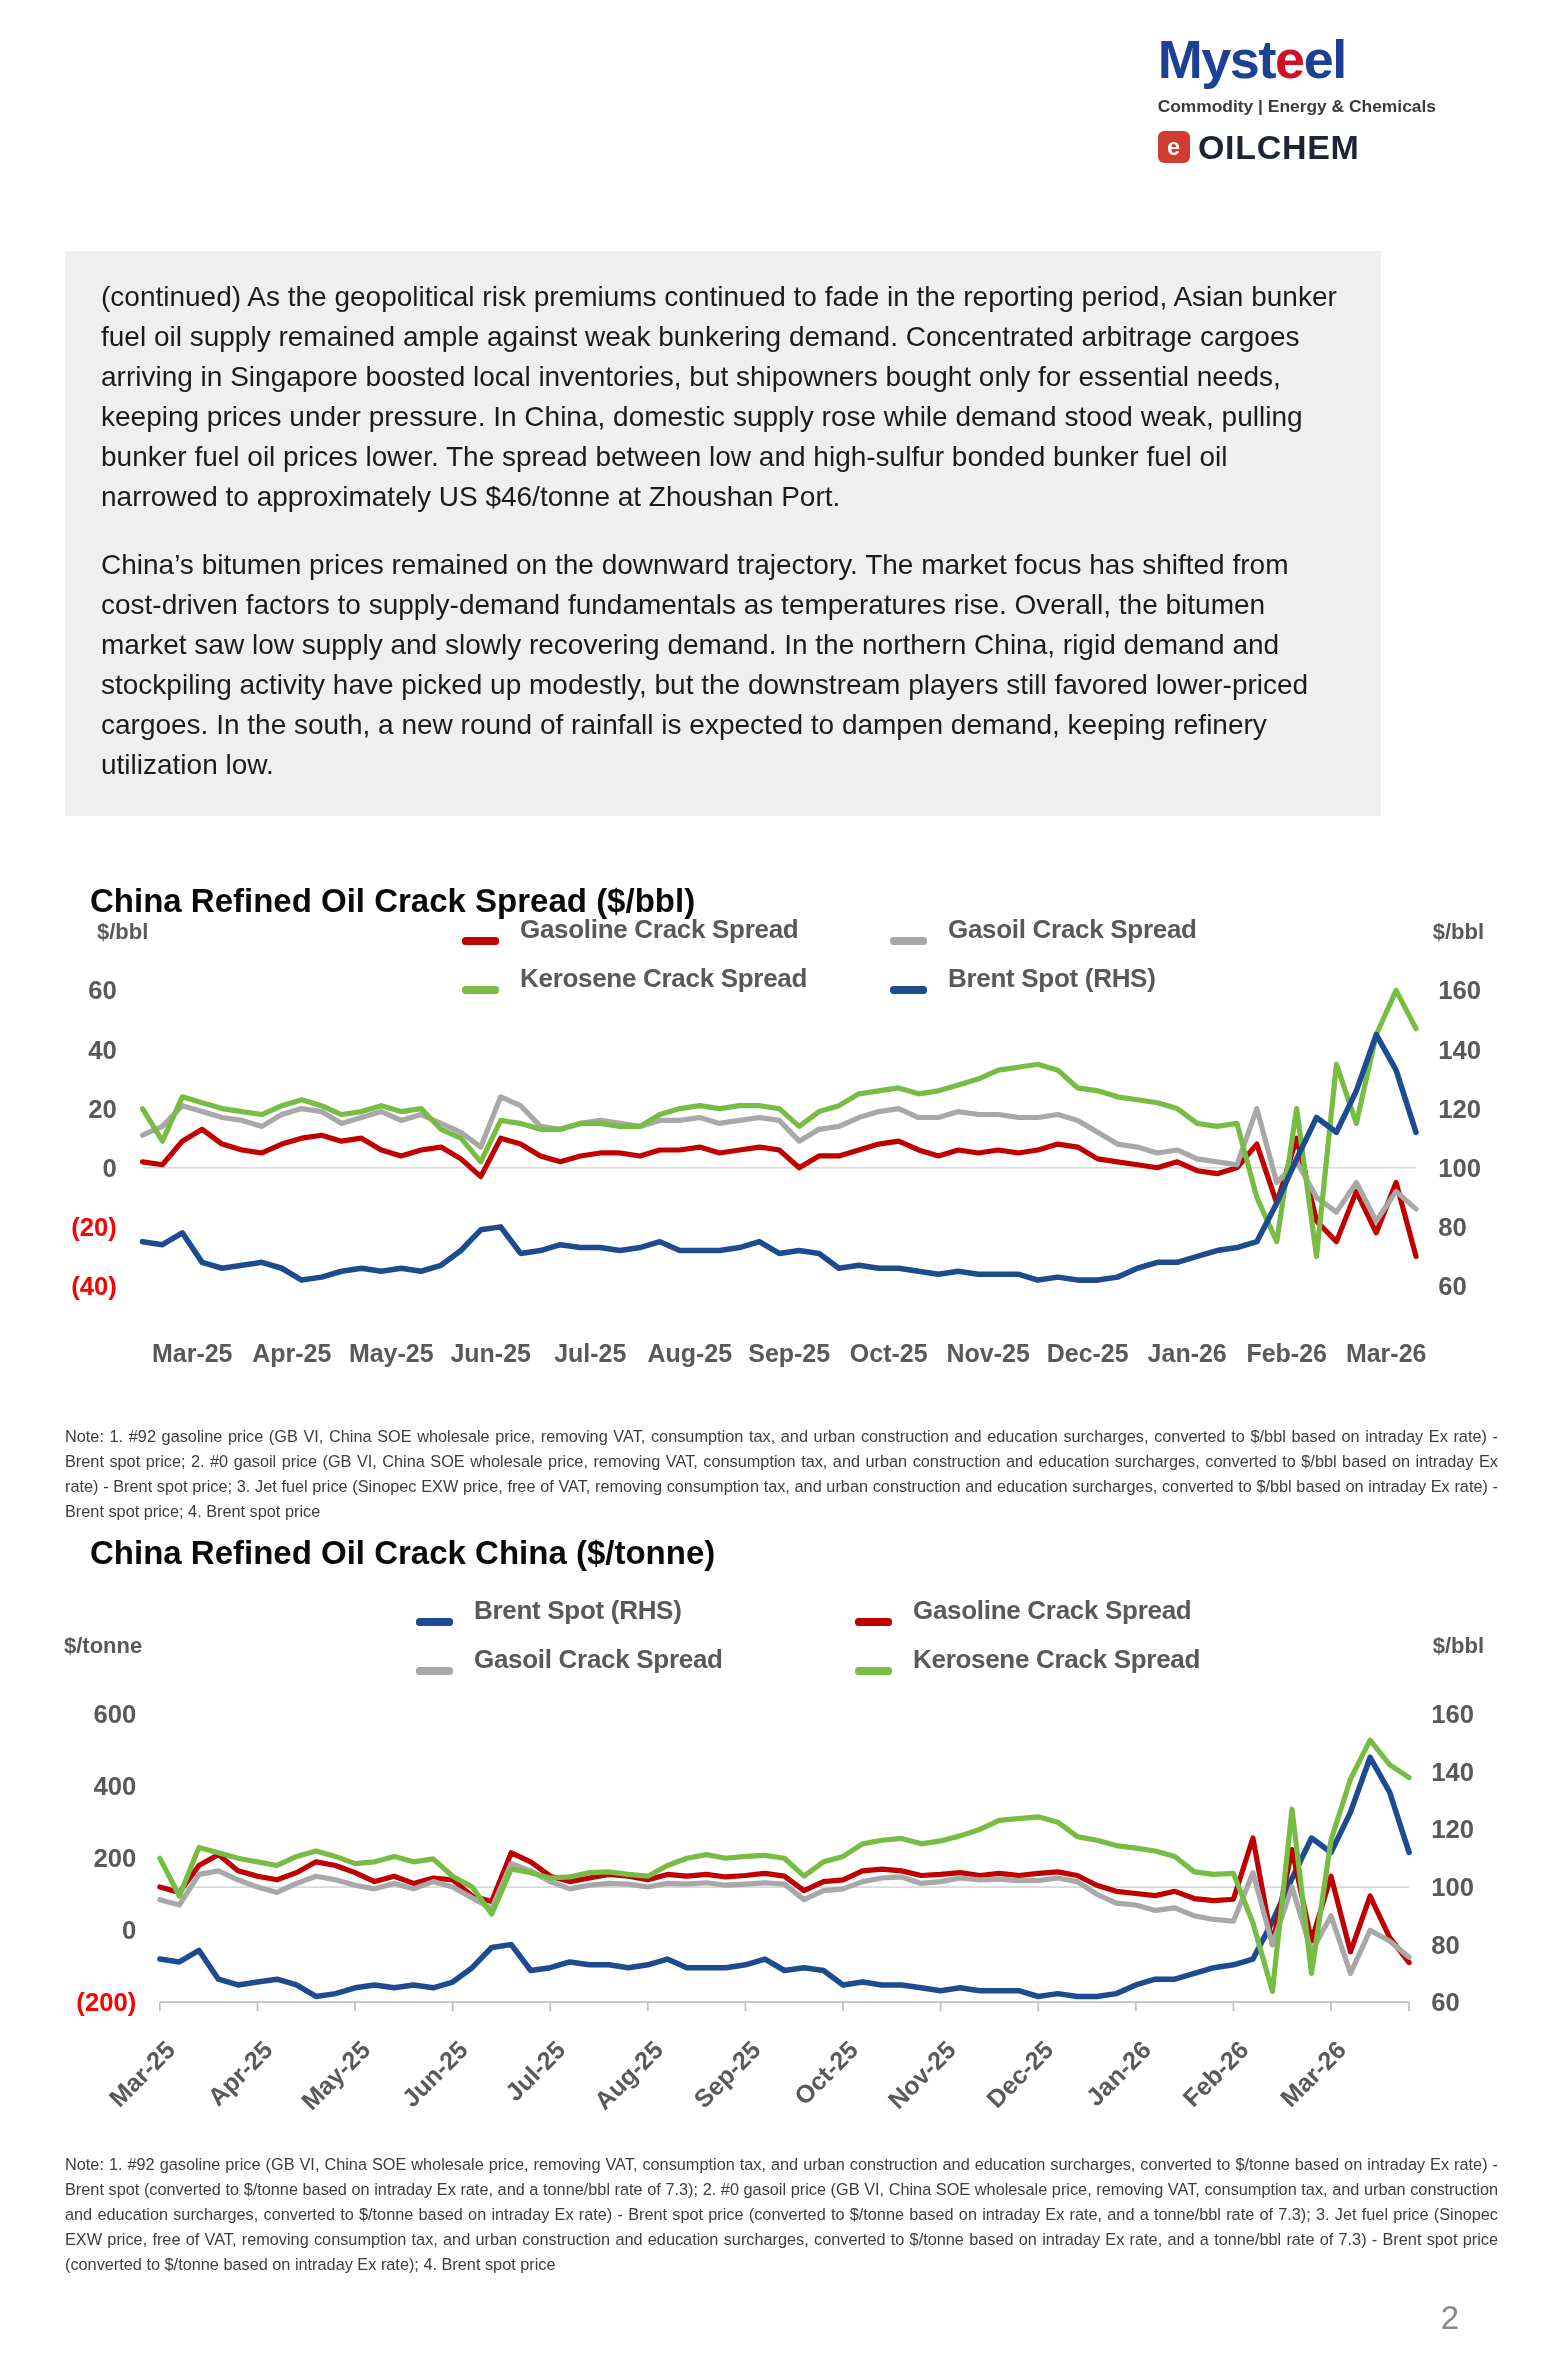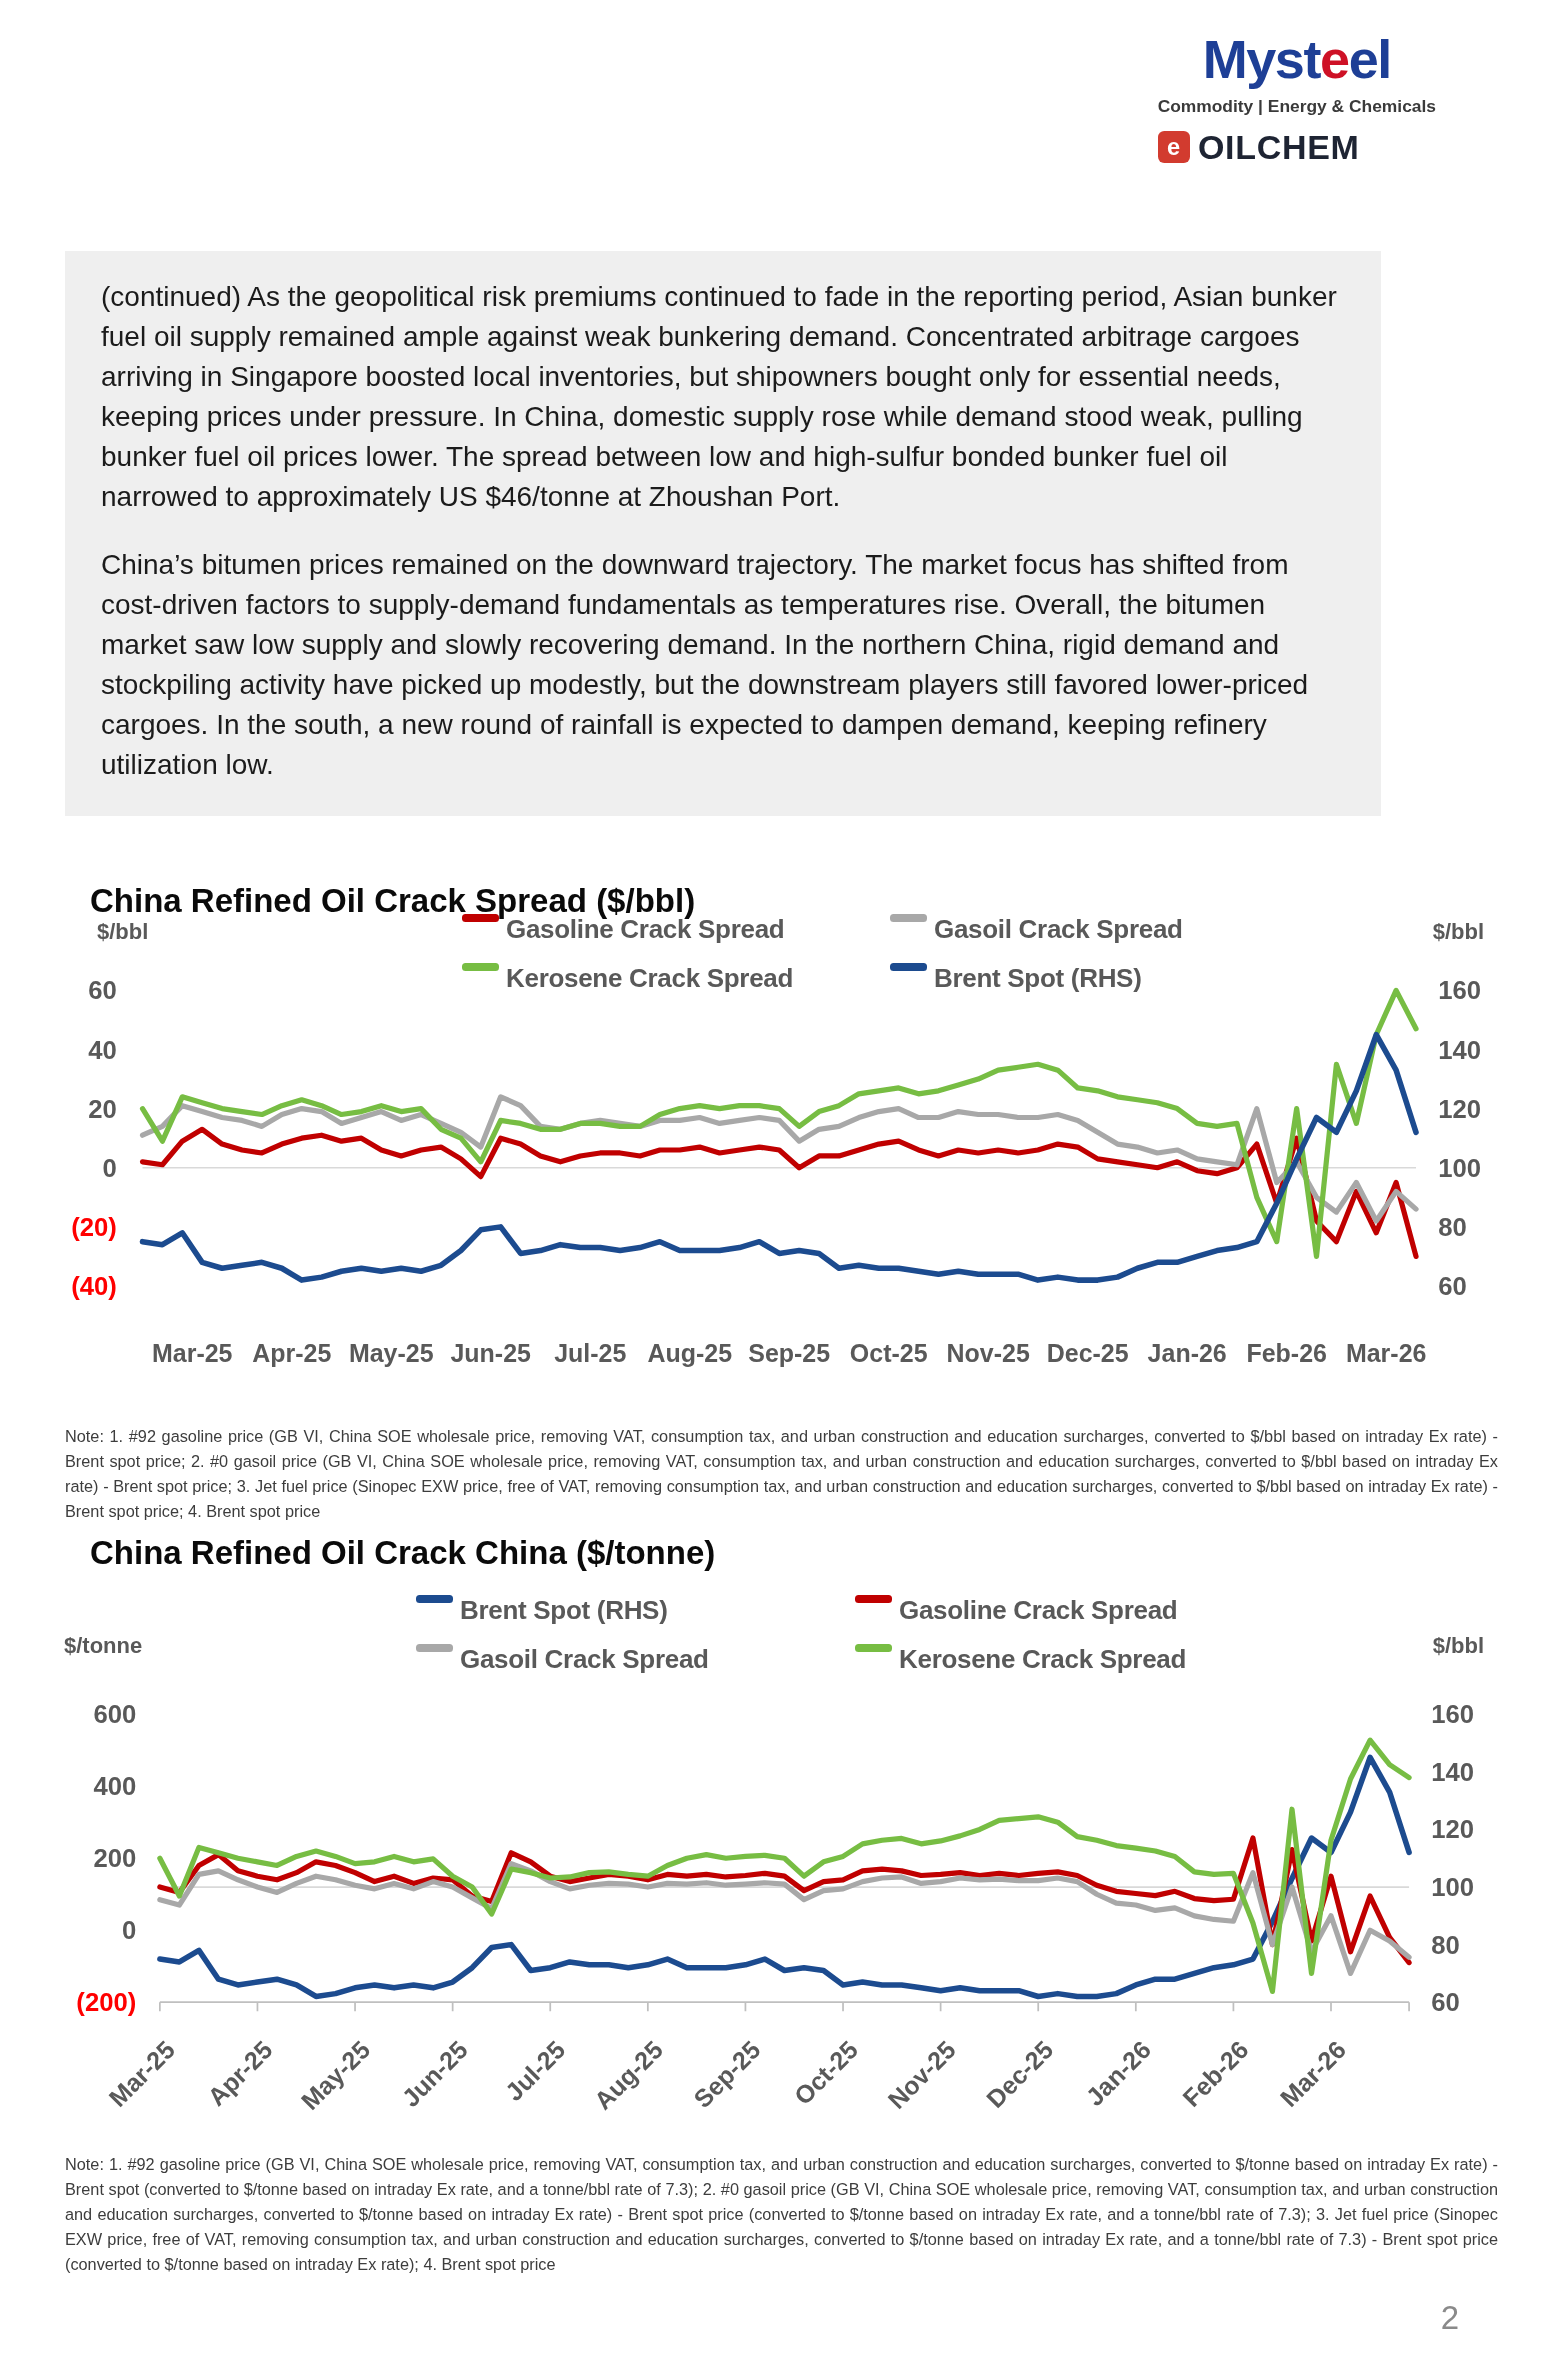--- a/index.html
+++ b/index.html
@@ -1,20 +1,20 @@
 <!DOCTYPE html>
 <html style="font-size:11px"><head>
 <meta charset="utf-8">
 <style>
   html,body{margin:0;padding:0;background:#ffffff;}
   .page{position:relative;width:1562px;height:2377px;background:#ffffff;
         font-family:"Liberation Sans",sans-serif;overflow:hidden;}
 
   
-  .logos{position:absolute;top:32px;right:126px;text-align:center;}
+  .logos{position:absolute;top:32px;right:126px;text-align:left;}
   .mysteel{font-size:54px;font-weight:800;letter-spacing:-1.4px;line-height:1;}
   .tagline{margin-top:9.7px;font-size:17.4px;font-weight:700;color:#3a3a3a;letter-spacing:0px;}
   .oilchem{margin-top:11px;display:flex;align-items:center;gap:8.3px;}
   .oc-icon{display:inline-flex;align-items:center;justify-content:center;width:32px;height:32px;
            background:#d23b2f;color:#ffffff;border-radius:6.2px;font-size:23.6px;font-weight:800;}
   .oc-text{font-size:34px;font-weight:800;color:#1e2433;letter-spacing:0.7px;}
 
   
   .summary{position:absolute;top:251px;left:65px;width:1316px;box-sizing:border-box;
            background:#efefef;padding:26px 36px 31px 36px;}
@@ -23,21 +23,21 @@
 
   
   .ct{position:absolute;left:90px;margin:0;font-size:33px;font-weight:700;color:#0a0a0a;letter-spacing:0;}
   .t1{top:858px;margin-top:24px;}
   .t2{top:1534px;}
 
   
   .legend{position:absolute;display:grid;row-gap:18px;z-index:2;}
   .lg1{top:914px;left:462px;grid-template-columns:428px auto;}
   .lg2{top:1595px;left:416px;grid-template-columns:439px auto;}
-  .li{display:flex;align-items:flex-start;gap:7px;}
+  .li{display:flex;align-items:flex-end;gap:21px;}
   .swatch{display:inline-block;width:37px;height:7.6px;border-radius:3.5px;}
   .llabel{font-size:26px;font-weight:700;color:#595959;letter-spacing:-0.3px;white-space:nowrap;}
 
   
   .unit{position:absolute;font-size:22px;font-weight:700;color:#595959;z-index:2;}
   .u-l1{left:97px;top:919px;}
   .u-r1{right:78px;top:919px;}
   .u-l2{left:64px;top:1633px;}
   .u-r2{right:78px;top:1633px;}
 

